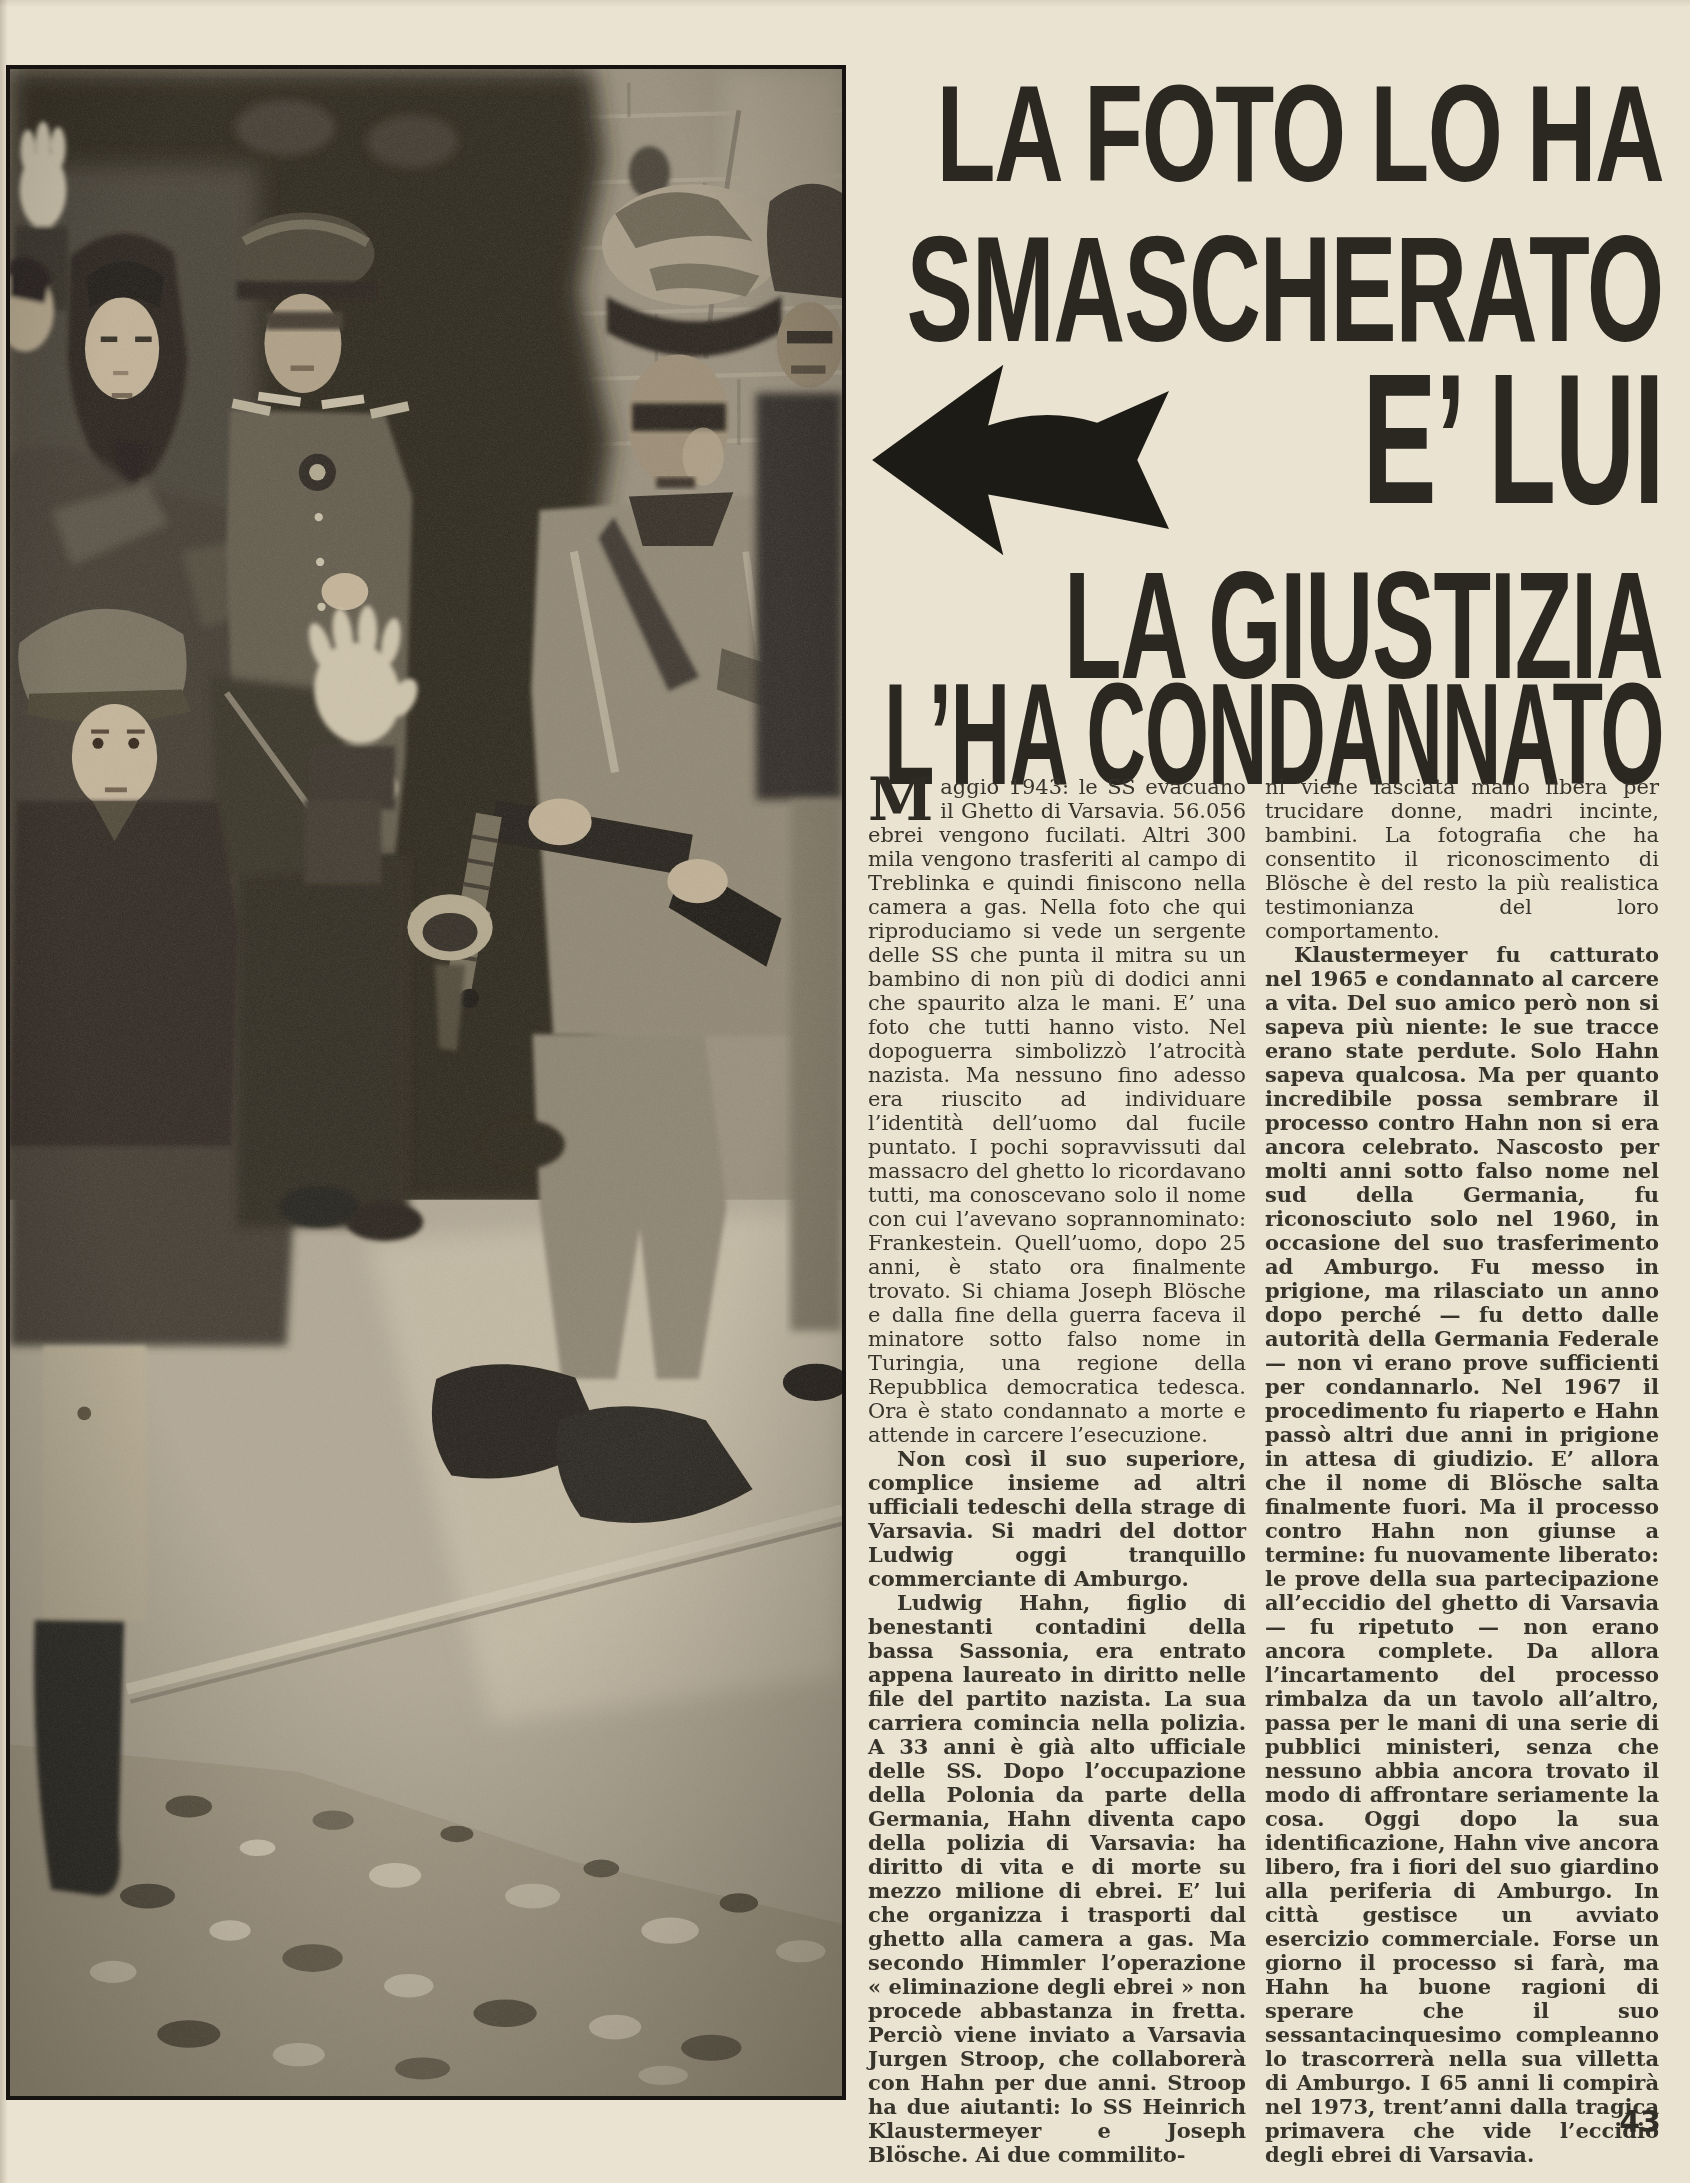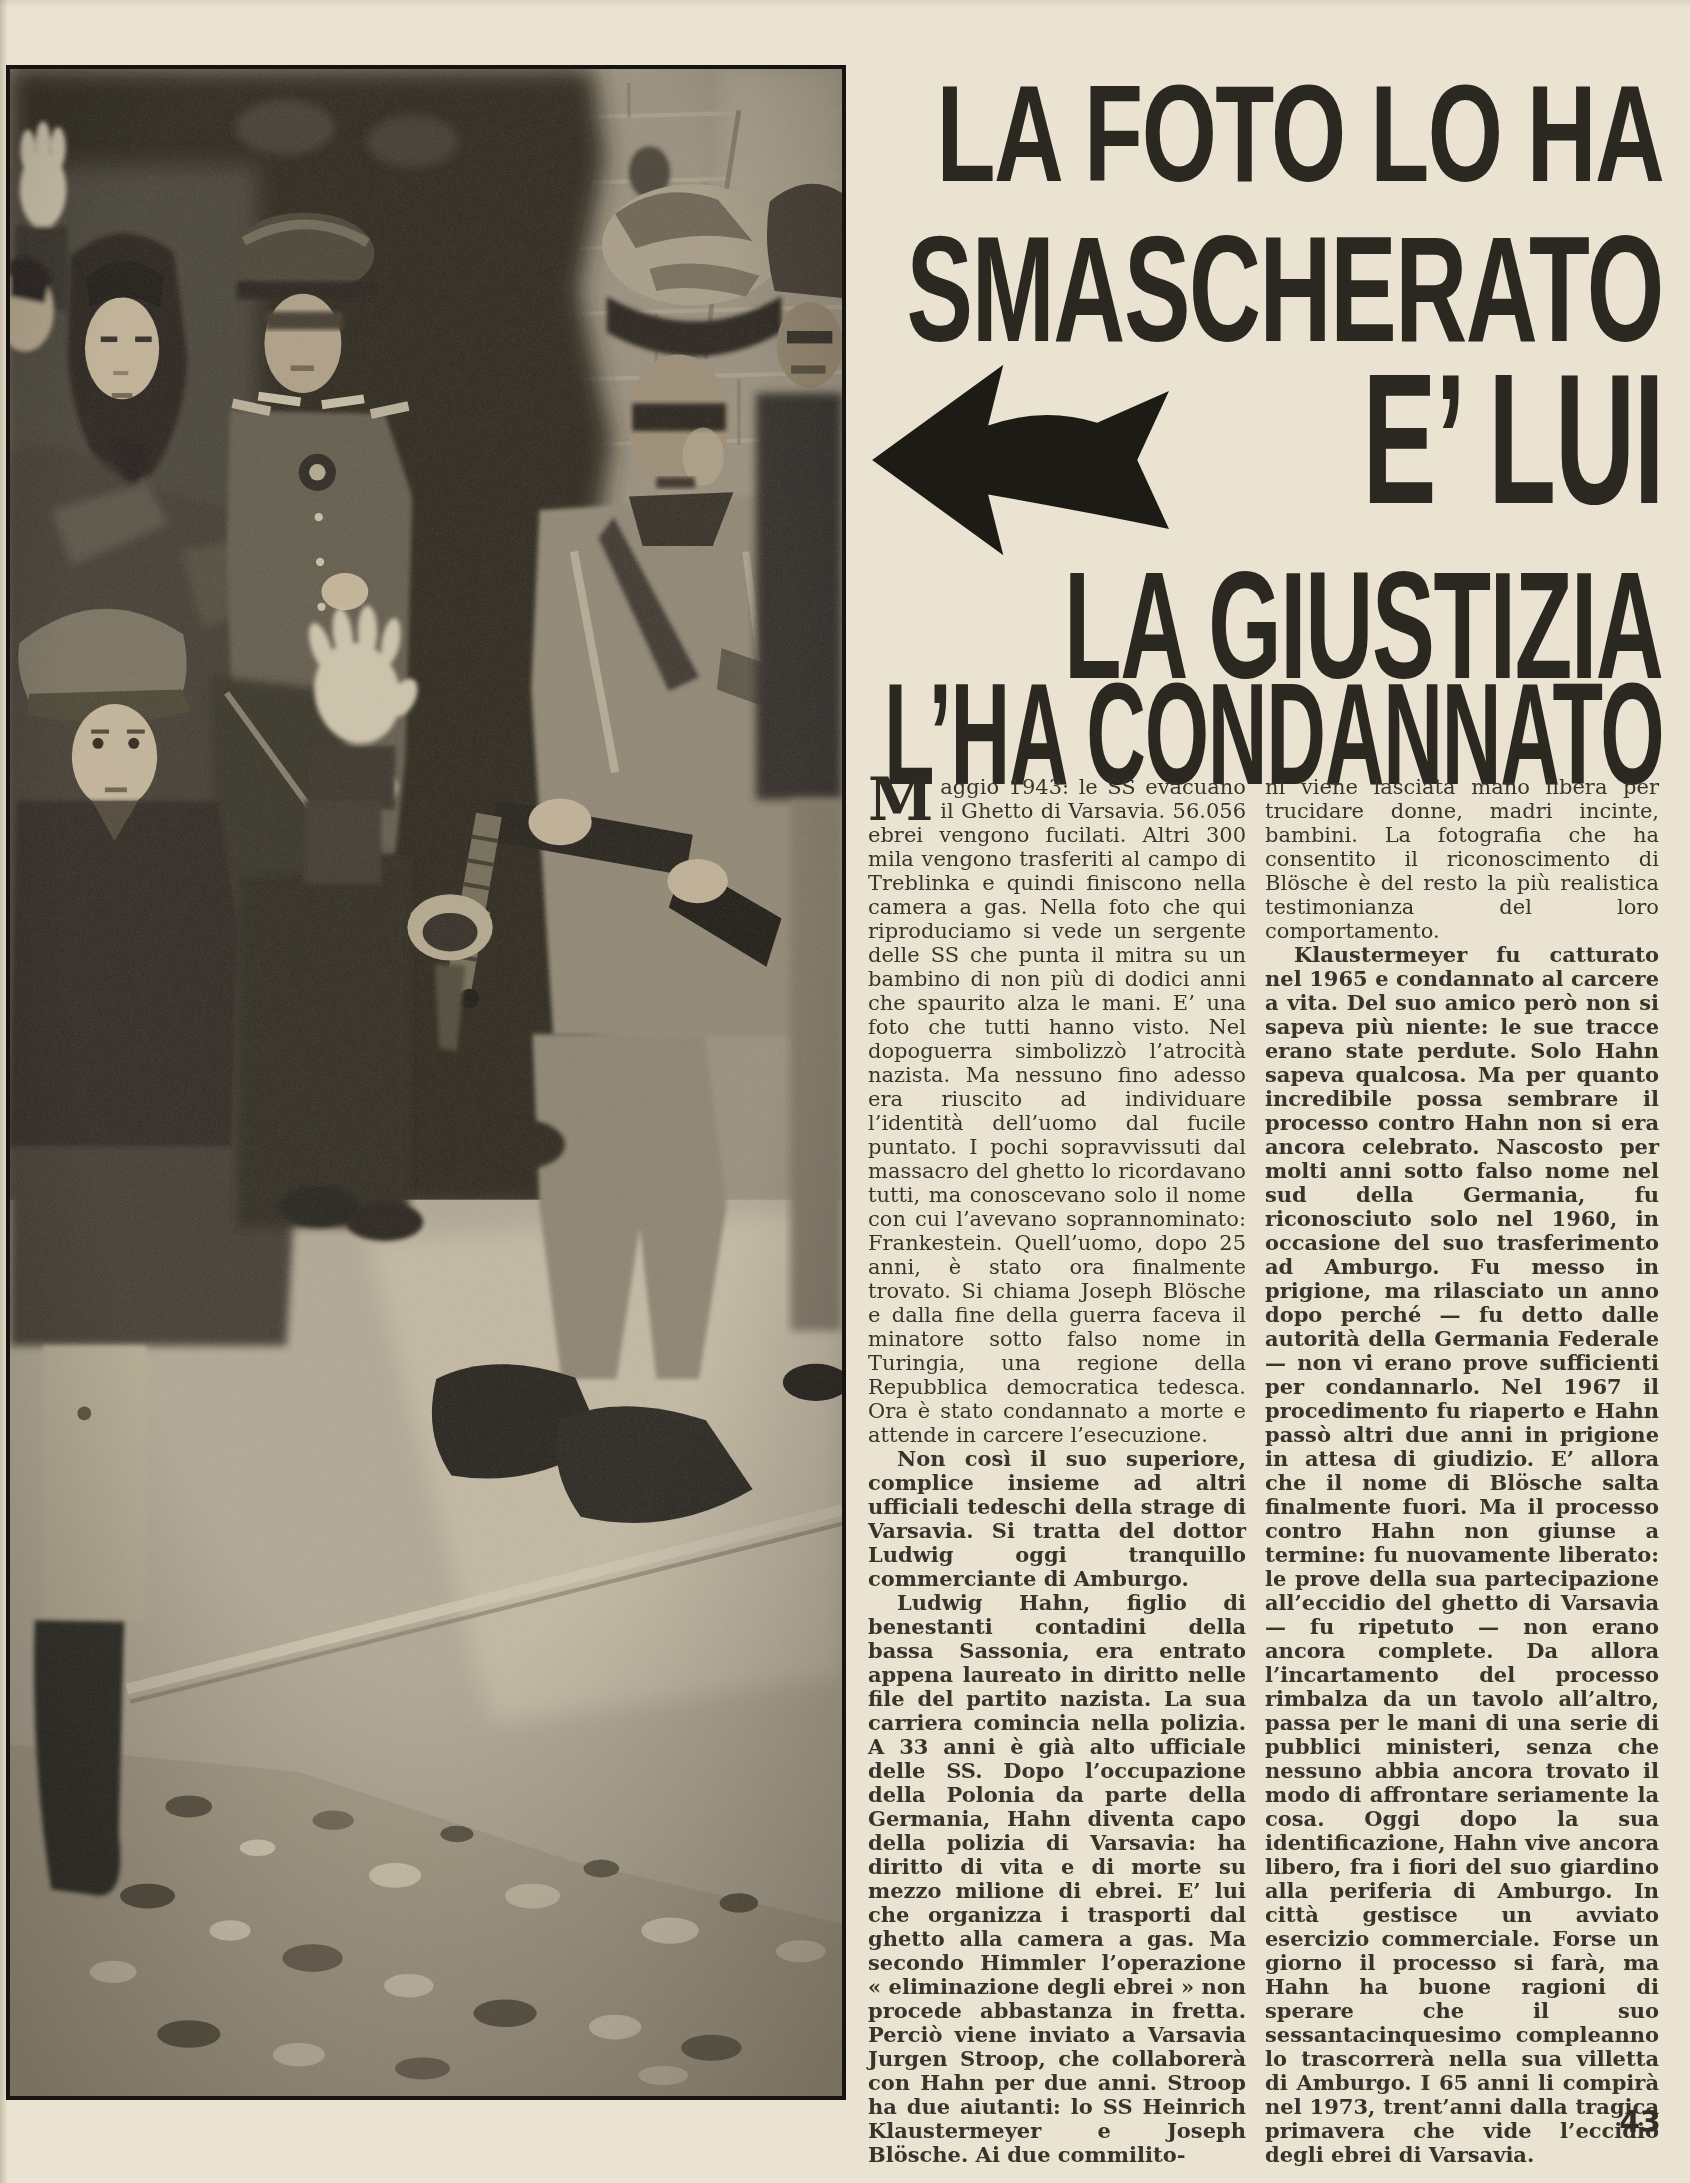--- a/index.html
+++ b/index.html
@@ -305,21 +305,21 @@
 <div class="hl" id="hl5">L’HA CONDANNATO</div>
 
 <div class="arrow-wrap">
   <svg viewBox="0 0 436 292" width="301" height="202">
     <path d="M6 146 L196 8 L174 96 Q254 68 332 92 L436 46 L390 146 L436 246 Q332 224 174 196 L196 284 Z" fill="#1d1b16"></path>
   </svg>
 </div>
 
 <div class="col" id="col1">
   <p><span class="dropcap">M</span><span>aggio 1943: le SS evacuano il Ghetto di Varsavia. 56.056 ebrei vengono fucilati. Altri 300 mila vengono trasferiti al campo di Treblinka e quindi finiscono nella camera a gas. Nella foto che qui riproduciamo si vede un sergente delle SS che punta il mitra su un bambino di non più di dodici anni che spaurito alza le mani. E’ una foto che tutti hanno visto. Nel dopoguerra simbolizzò l’atrocità nazista. Ma nessuno fino adesso era riuscito ad individuare l’identità dell’uomo dal fucile puntato. I pochi sopravvissuti dal massacro del ghetto lo ricordavano tutti, ma conoscevano solo il nome con cui l’avevano soprannominato: Frankestein. Quell’uomo, dopo 25 anni, è stato ora finalmente trovato. Si chiama Joseph Blösche e dalla fine della guerra faceva il minatore sotto falso nome in Turingia, una regione della Repubblica democratica tedesca. Ora è stato condannato a morte e attende in carcere l’esecuzione.</span></p>
-  <p class="indent">Non così il suo superiore, complice insieme ad altri ufficiali tedeschi della strage di Varsavia. Si tratta del dottor Ludwig oggi tranquillo commerciante di Amburgo.</p>
+  <p class="indent">Non così il suo superiore, complice insieme ad altri ufficiali tedeschi della strage di Varsavia. Si madri del dottor Ludwig oggi tranquillo commerciante di Amburgo.</p>
   <p class="indent">Ludwig Hahn, figlio di benestanti contadini della bassa Sassonia, era entrato appena laureato in diritto nelle file del partito nazista. La sua carriera comincia nella polizia. A 33 anni è già alto ufficiale delle SS. Dopo l’occupazione della Polonia da parte della Germania, Hahn diventa capo della polizia di Varsavia: ha diritto di vita e di morte su mezzo milione di ebrei. E’ lui che organizza i trasporti dal ghetto alla camera a gas. Ma secondo Himmler l’operazione « eliminazione degli ebrei » non procede abbastanza in fretta. Perciò viene inviato a Varsavia Jurgen Stroop, che collaborerà con Hahn per due anni. Stroop ha due aiutanti: lo SS Heinrich Klaustermeyer e Joseph Blösche. Ai due commilito-</p>
 </div>
 
 <div class="col" id="col2">
   <p>ni viene lasciata mano libera per trucidare donne, madri incinte, bambini. La fotografia che ha consentito il riconoscimento di Blösche è del resto la più realistica testimonianza del loro comportamento.</p>
   <p class="indent">Klaustermeyer fu catturato nel 1965 e condannato al carcere a vita. Del suo amico però non si sapeva più niente: le sue tracce erano state perdute. Solo Hahn sapeva qualcosa. Ma per quanto incredibile possa sembrare il processo contro Hahn non si era ancora celebrato. Nascosto per molti anni sotto falso nome nel sud della Germania, fu riconosciuto solo nel 1960, in occasione del suo trasferimento ad Amburgo. Fu messo in prigione, ma rilasciato un anno dopo perché — fu detto dalle autorità della Germania Federale — non vi erano prove sufficienti per condannarlo. Nel 1967 il procedimento fu riaperto e Hahn passò altri due anni in prigione in attesa di giudizio. E’ allora che il nome di Blösche salta finalmente fuori. Ma il processo contro Hahn non giunse a termine: fu nuovamente liberato: le prove della sua partecipazione all’eccidio del ghetto di Varsavia — fu ripetuto — non erano ancora complete. Da allora l’incartamento del processo rimbalza da un tavolo all’altro, passa per le mani di una serie di pubblici ministeri, senza che nessuno abbia ancora trovato il modo di affrontare seriamente la cosa. Oggi dopo la sua identificazione, Hahn vive ancora libero, fra i fiori del suo giardino alla periferia di Amburgo. In città gestisce un avviato esercizio commerciale. Forse un giorno il processo si farà, ma Hahn ha buone ragioni di sperare che il suo sessantacinquesimo compleanno lo trascorrerà nella sua villetta di Amburgo. I 65 anni li compirà nel 1973, trent’anni dalla tragica primavera che vide l’eccidio degli ebrei di Varsavia.</p>
   <div class="byline">L. C.</div>
 </div>
 
 <div class="page-number">43</div>

